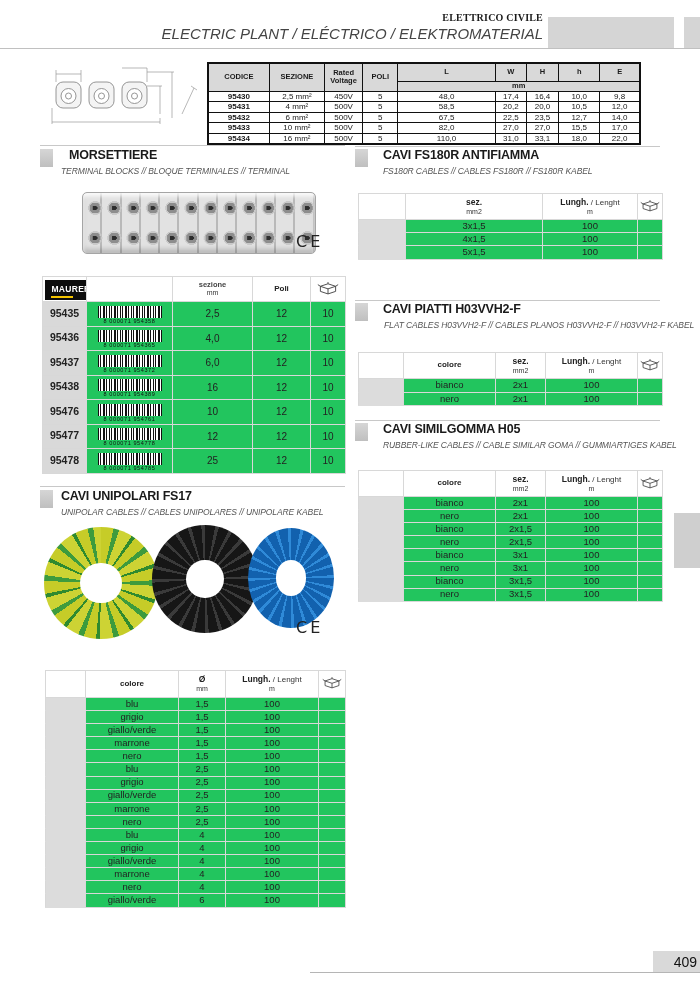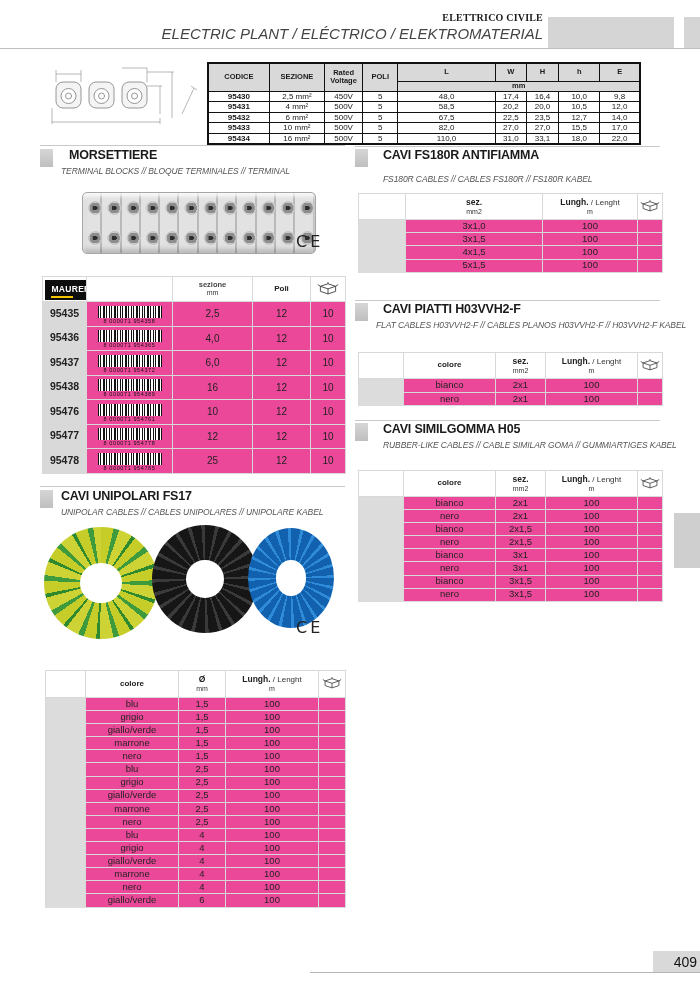--- a/index.html
+++ b/index.html
@@ -22,21 +22,21 @@
   
   table{border-collapse:collapse;table-layout:fixed;}
   .spec{position:absolute;left:207px;top:62px;width:434px;font-size:8px;border:2px solid #111;}
   .spec th,.spec td{border:1px solid #111;text-align:center;padding:0;line-height:1.15;overflow:hidden;}
   .spec thead th{background:#d9d9d9;font-weight:bold;font-size:7.5px;}
   .spec .mmrow th{background:#d9d9d9;font-weight:bold;height:9px;}
   .spec tbody tr{height:10.5px;}
   .spec tbody td:first-child{font-weight:bold;}
 
   
-  .lt{position:absolute;background:#ec4899;}
+  .lt{position:absolute;background:#22c55e;}
   .lt th,.lt td{border:1px solid #d8d8d8;padding:0;text-align:center;line-height:1.1;overflow:hidden;}
   .lt th{background:#fff;font-size:8px;color:#222;vertical-align:middle;}
   .lt td{font-size:9.5px;color:#222;}
   .lt .g{background:#dcdcdc;border-top-color:#dcdcdc;border-bottom-color:#dcdcdc;}
   .small-unit{font-weight:normal;font-size:7px;color:#333;display:block;}
   .bold-h{font-weight:bold;font-size:8.5px;}
   .len-rest{font-weight:normal;color:#333;}
 
   
   .mau{left:42px;top:276px;width:303px;}
@@ -513,21 +513,21 @@
           <td>6</td>
           <td>100</td>
           <td></td>
         </tr>
       </tbody>
   </table>
 
   <div class="sec-rule" style="left:355px;top:146px;width:305px;"></div>
   <div class="sec-bullet" style="left:355px;top:149px;"></div>
   <div class="sec-title" style="left:383px;top:148px;">CAVI FS180R ANTIFIAMMA</div>
-  <div class="sec-sub" style="left:383px;top:174px;">FS180R CABLES // CABLES FS180R // FS180R KABEL</div>
+  <div class="sec-sub" style="left:383px;top:166px;">FS180R CABLES // CABLES FS180R // FS180R KABEL</div>
   <table class="lt fs180t">
     <colgroup>
       <col style="width:47px">
         <col style="width:137px">
         <col style="width:95px">
         <col style="width:25px">
     </colgroup>
     <thead>
       <tr>
         <th></th>
@@ -546,26 +546,20 @@
                 <path d="M4 6 L4 12 L13 15 L13 9"></path>
                 <path d="M22 6 L22 12 L13 15"></path>
               <path d="M4 6 L1 4 M22 6 L25 4 M13 3 L13 1"></path>
             </g>
           </svg>
         </th>
       </tr>
     </thead>
     <tbody>
 
-        <tr>
-          <td class="g"></td>
-          <td>3x1,0</td>
-          <td>100</td>
-          <td></td>
-        </tr>
 
         <tr>
           <td class="g"></td>
           <td>3x1,5</td>
           <td>100</td>
           <td></td>
         </tr>
 
 
         <tr>
@@ -580,21 +574,21 @@
           <td>5x1,5</td>
           <td>100</td>
           <td></td>
         </tr>
       </tbody>
   </table>
 
   <div class="sec-rule" style="left:355px;top:300px;width:305px;"></div>
   <div class="sec-bullet" style="left:355px;top:303px;"></div>
   <div class="sec-title" style="left:383px;top:302px;">CAVI PIATTI H03VVH2-F</div>
-  <div class="sec-sub" style="left:376px;top:320px;">FLAT CABLES H03VVH2-F // CABLES PLANOS H03VVH2-F // H03VVH2-F KABEL</div>
+  <div class="sec-sub" style="left:384px;top:320px;">FLAT CABLES H03VVH2-F // CABLES PLANOS H03VVH2-F // H03VVH2-F KABEL</div>
   <table class="lt piattit">
     <colgroup>
       <col style="width:45px">
         <col style="width:92px">
         <col style="width:50px">
         <col style="width:92px">
         <col style="width:25px">
     </colgroup>
     <thead>
       <tr>

